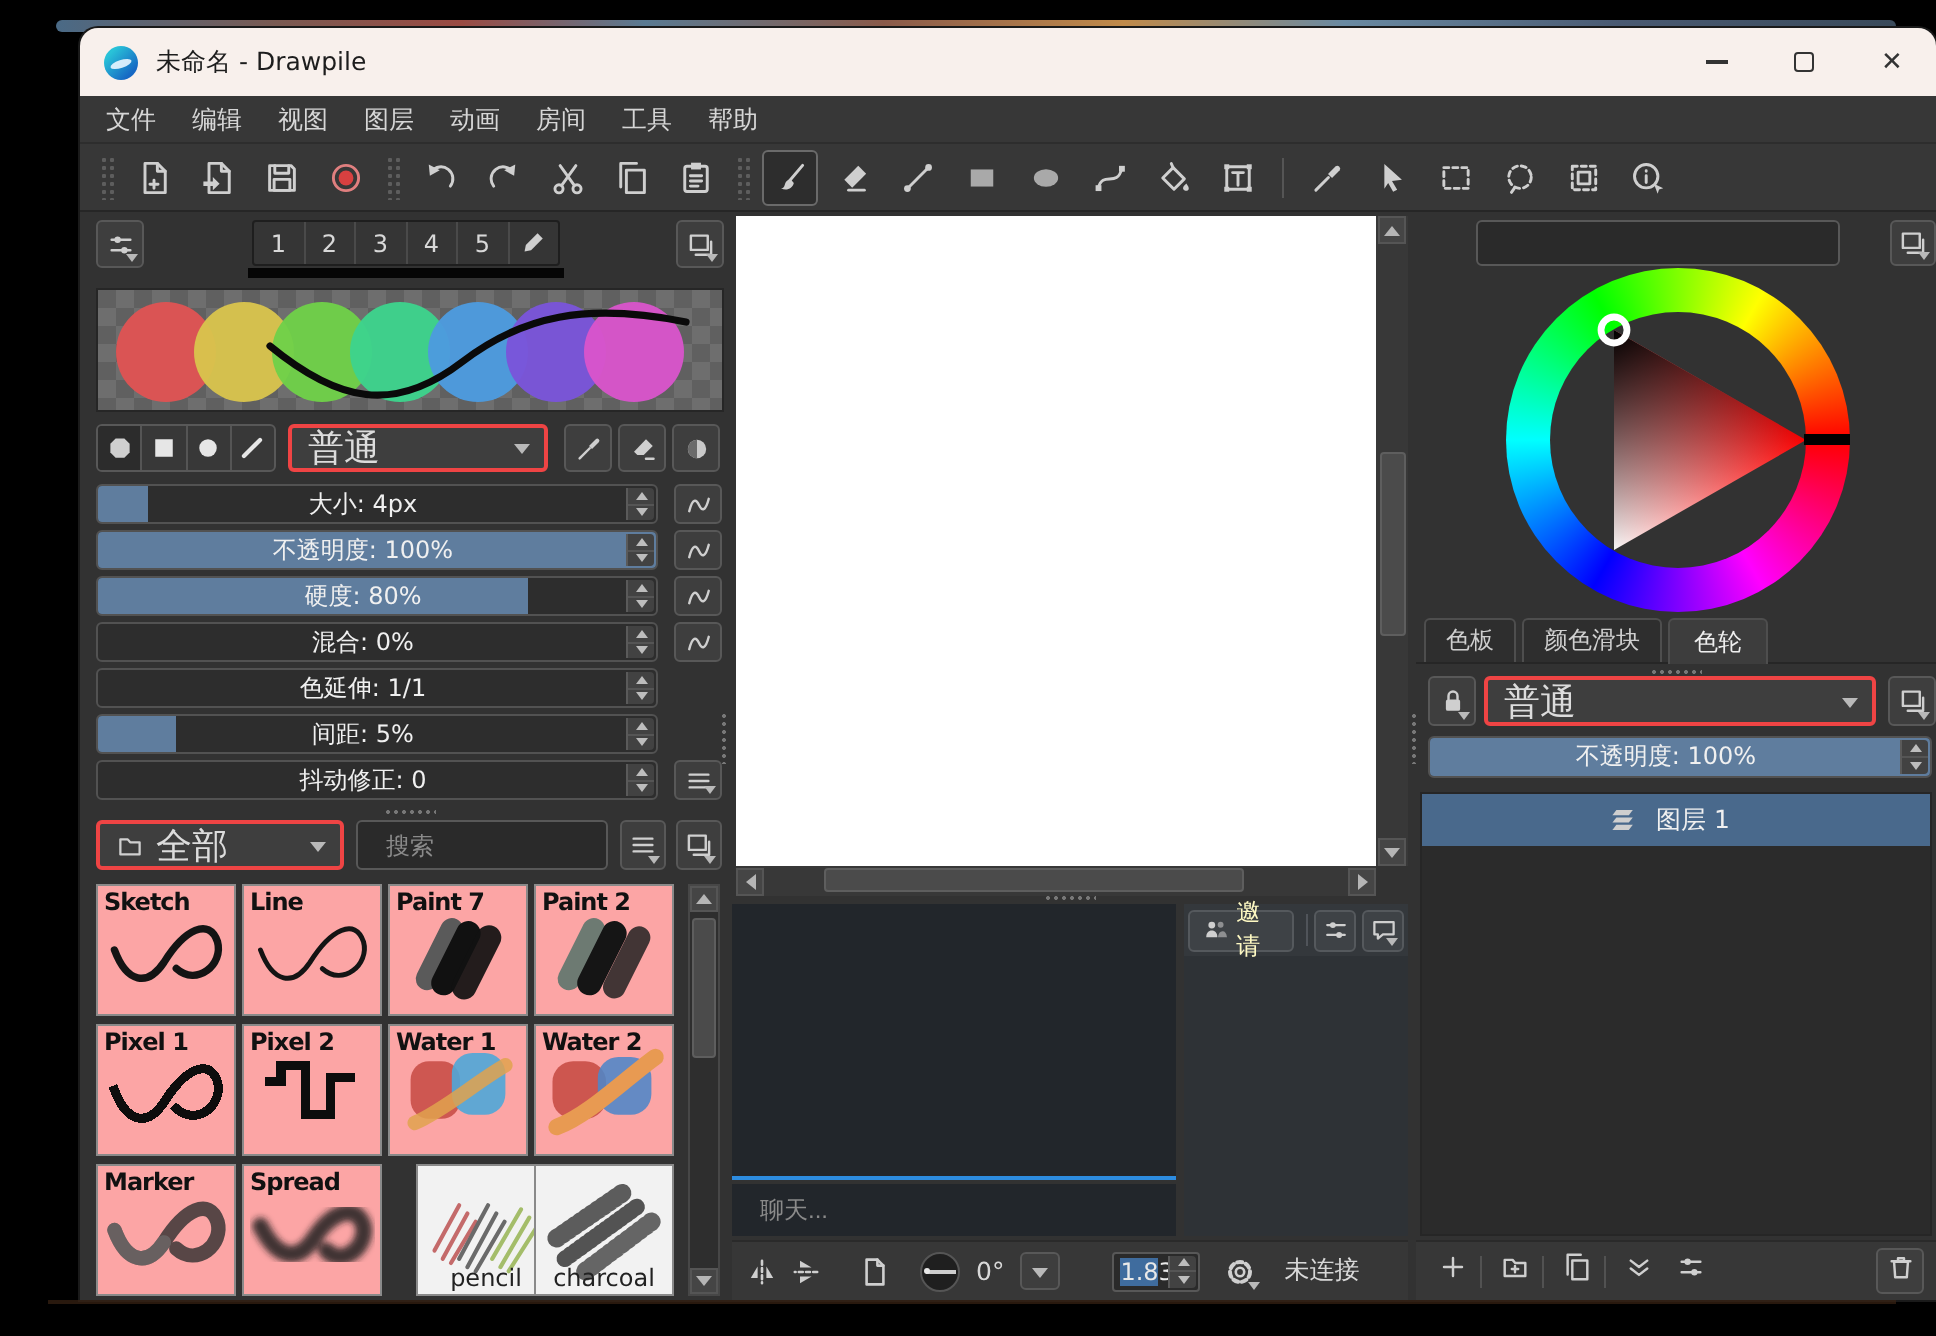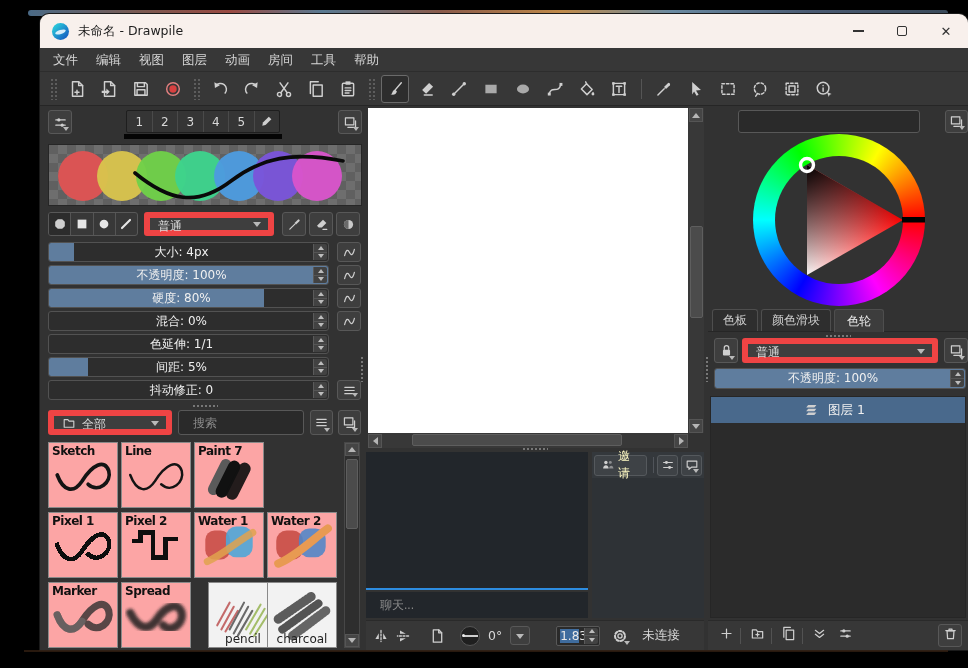--- a/index.html
+++ b/index.html
@@ -28,21 +28,21 @@
   .tb-line{width:1px;height:20px;background:#555;margin:0 6px;flex:none;}
   .tool-btn{width:28px;height:28px;margin:0 2px;display:flex;align-items:center;justify-content:center;border:1px solid transparent;border-radius:3px;flex:none;}
   .tool-btn.active{background:#2d2d2d;border-color:#6a6a6a;}
   .tool-btn svg{width:18px;height:18px;}
   
   .ic{stroke:#cfcfcf;fill:none;stroke-width:1.3;stroke-linecap:round;stroke-linejoin:round;}
   .ic .f{fill:#cfcfcf;stroke:none;}
   .btn{position:relative;background:#3e3e3e;border:1px solid #585858;border-radius:3px;display:flex;align-items:center;justify-content:center;}
   .btn svg{width:15px;height:15px;}
   .dd:after{content:"";position:absolute;right:2px;bottom:2px;border-left:3.5px solid transparent;border-right:3.5px solid transparent;border-top:4px solid #b9b9b9;}
-  .dropdown{position:relative;background:#3e3e3e;border:6px solid #ef4444;border-radius:3px;color:#dcdcdc;font-size:12px;display:flex;padding:0 8px;}
+  .dropdown{position:relative;background:#3e3e3e;border:2px solid #ef4444;border-radius:3px;color:#dcdcdc;font-size:18px;display:flex;align-items:center;padding:0 8px;}
   .caret{position:absolute;right:7px;top:50%;margin-top:-2px;border-left:4.5px solid transparent;border-right:4.5px solid transparent;border-top:5px solid #b9b9b9;}
   .tinput{background:#2a2a2a;border:1px solid #585858;border-radius:3px;color:#ddd;font-size:12px;padding:0 6px;outline:none;}
   .tinput::placeholder{color:#8a8a8a;}
   .spin{position:absolute;right:1px;top:1px;bottom:1px;width:14px;background:#424242;border-left:1px solid #5a5a5a;border-radius:0 2px 2px 0;display:flex;flex-direction:column;}
   .spin i{flex:1;display:flex;align-items:center;justify-content:center;}
   .spin i:first-child{border-bottom:1px solid #555;}
   .spin i:before{content:"";border-left:3.5px solid transparent;border-right:3.5px solid transparent;}
   .spin i.up:before{border-bottom:4.5px solid #bdbdbd;}
   .spin i.dn:before{border-top:4.5px solid #bdbdbd;}
   .splitter-h{position:absolute;height:5px;background-image:radial-gradient(#777 0.9px,transparent 1.1px);background-size:4px 4px;background-repeat:repeat-x;width:26px;}
@@ -579,20 +579,28 @@
             <div class="tname">Line</div>
           </div>
           <div class="tile" style="left: 146px; top: 0px;">
             <svg width="68" height="64" viewBox="0 0 66 52">
               <path d="M18 40 L30 16" stroke="#5a5a5a" stroke-width="11" stroke-linecap="round"></path>
               <path d="M26 42 L38 18" stroke="#111" stroke-width="12" stroke-linecap="round"></path>
               <path d="M36 44 L48 20" stroke="#111" stroke-width="12" stroke-linecap="round" opacity=".92"></path>
             </svg>
             <div class="tname">Paint 7</div>
           </div>
+          <div class="tile" style="left: 219px; top: 0px;">
+            <svg width="68" height="64" viewBox="0 0 66 52">
+              <path d="M16 40 L28 16" stroke="#6d7a72" stroke-width="11" stroke-linecap="round"></path>
+              <path d="M26 42 L38 18" stroke="#151515" stroke-width="12" stroke-linecap="round"></path>
+              <path d="M38 44 L50 20" stroke="#222" stroke-width="11" stroke-linecap="round" opacity=".85"></path>
+            </svg>
+            <div class="tname">Paint 2</div>
+          </div>
           <div class="tile" style="left: 0px; top: 70px;">
             <svg width="68" height="64" viewBox="0 0 66 52">
               <path d="M8 26 C14 42 24 44 32 32 C42 16 54 10 58 22 C61 33 48 44 38 35" fill="none" stroke="#0d0d0d" stroke-width="4.4" stroke-linecap="square" shape-rendering="crispEdges"></path>
             </svg>
             <div class="tname">Pixel 1</div>
           </div>
           <div class="tile" style="left: 73px; top: 70px;">
             <svg width="68" height="64" viewBox="0 0 66 52">
               <path d="M10 22 h8 v-8 h12 v24 h12 v-18 h12" fill="none" stroke="#0d0d0d" stroke-width="4.5" shape-rendering="crispEdges"></path>
             </svg>

